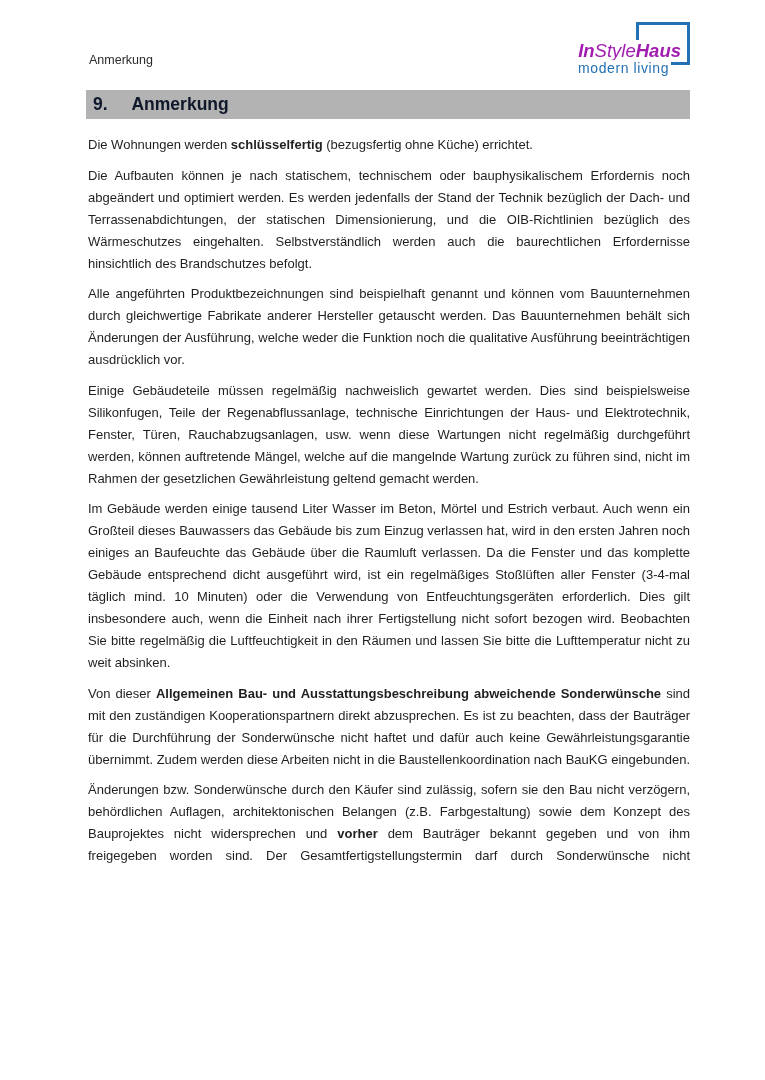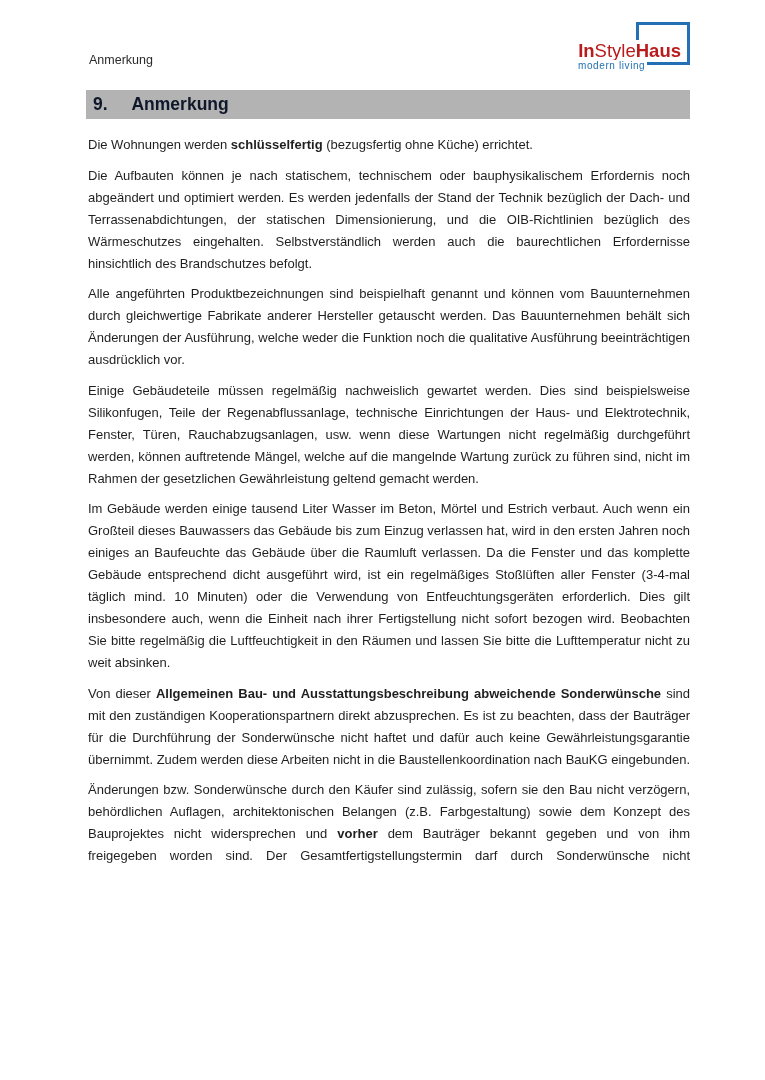--- a/index.html
+++ b/index.html
@@ -31,30 +31,31 @@
     z-index: 1;
   }
   .logo-wordmark {
     position: absolute;
     top: 19px; right: 7px;
     z-index: 2;
     background: #ffffff;
     white-space: nowrap;
     font-size: 18.5px;
     line-height: 1.05;
-    color: #b91c1c;
+    color: #a21caf;
     padding: 1px 2px 1px 0;
+    font-style: italic;
   }
   .logo-wordmark .bold  { font-weight: 700; }
   .logo-wordmark .light { font-weight: 400; }
   .logo-tagline {
     position: absolute;
     top: 39px; left: 3px;
     z-index: 2;
-    font-size: 10px;
+    font-size: 14px;
     letter-spacing: 0.6px;
     color: #2470b4;
     background: #ffffff;
     padding-right: 2px;
   }
 
   
   .section-banner {
     position: absolute;
     left: 86px; top: 90px;

